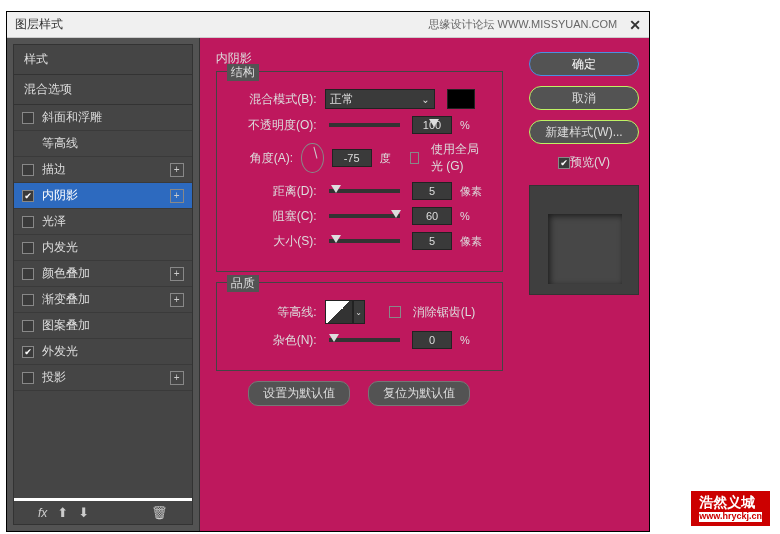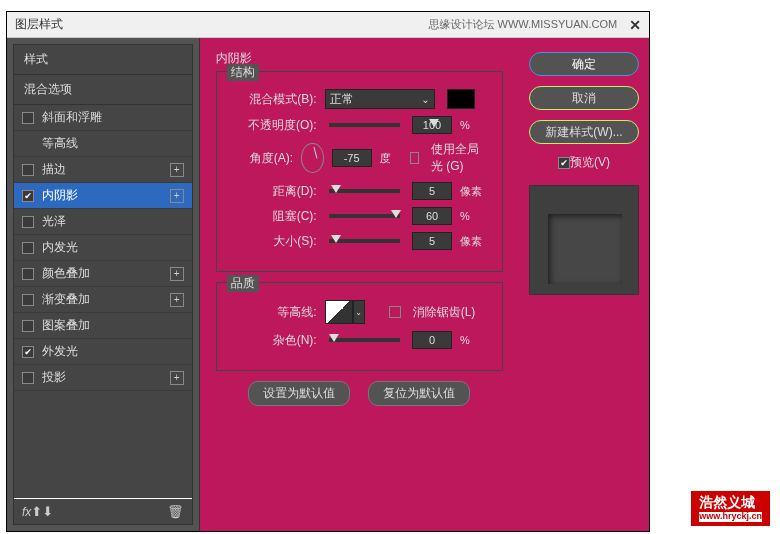--- a/index.html
+++ b/index.html
@@ -12,21 +12,21 @@
     .body { display: flex; height: calc(100% - 26px); }
     .sidebar { width: 233px; background: #535353; border-right: 1px solid #333; display: flex; flex-direction: column; padding: 6px; }
     .sidebar-list { flex: 1; background: #454545; border: 1px solid #333; display: flex; flex-direction: column; }
     .side-head { padding: 6px 10px; font-size: 12px; color: #ddd; border-bottom: 1px solid #333; }
     .side-item { display: flex; align-items: center; padding: 5px 8px; font-size: 12px; color: #ddd; border-bottom: 1px solid #3a3a3a; position: relative; height: 26px; }
     .side-item.selected { background: #2d6abf; color: #fff; }
     .side-item .chk { width: 12px; height: 12px; border: 1px solid #888; margin-right: 8px; background: #3a3a3a; display: inline-flex; align-items: center; justify-content: center; font-size: 9px; color: #fff; }
     .side-item .chk.checked::after { content: "✔"; }
     .side-item.indent { padding-left: 28px; }
     .side-item .plus { position: absolute; right: 8px; width: 14px; height: 14px; border: 1px solid #888; display: flex; align-items: center; justify-content: center; font-size: 10px; color: #ccc; }
-    .side-foot { height: 26px; border-top: 1px solid #ffffff; display: flex; align-items: center; padding: 0 8px; color: #ccc; font-size: 12px; }
+    .side-foot { height: 26px; border-top: 3px solid #ffffff; display: flex; align-items: center; padding: 0 24px; gap: 10px; color: #ccc; font-size: 12px; }
     .side-foot .spacer { flex: 1; }
     .center { flex: 1; padding: 12px 16px; color: #ddd; font-size: 12px; }
     .panel-title { margin-bottom: 4px; }
     .group { border: 1px solid #444; padding: 10px 12px 14px; margin-bottom: 10px; position: relative; }
     .group-title { position: absolute; top: -8px; left: 10px; background: #535353; padding: 0 4px; font-size: 12px; }
     .row { display: flex; align-items: center; margin: 7px 0; gap: 8px; }
     .row-label { width: 88px; text-align: right; }
     .select { width: 110px; height: 20px; background: #3a3a3a; border: 1px solid #222; color: #ddd; font-size: 12px; padding: 0 4px; display: flex; align-items: center; justify-content: space-between; }
     .select::after { content: "⌄"; font-size: 10px; }
     .color-sw { width: 28px; height: 20px; background: #000; border: 1px solid #222; margin-left: 4px; }

